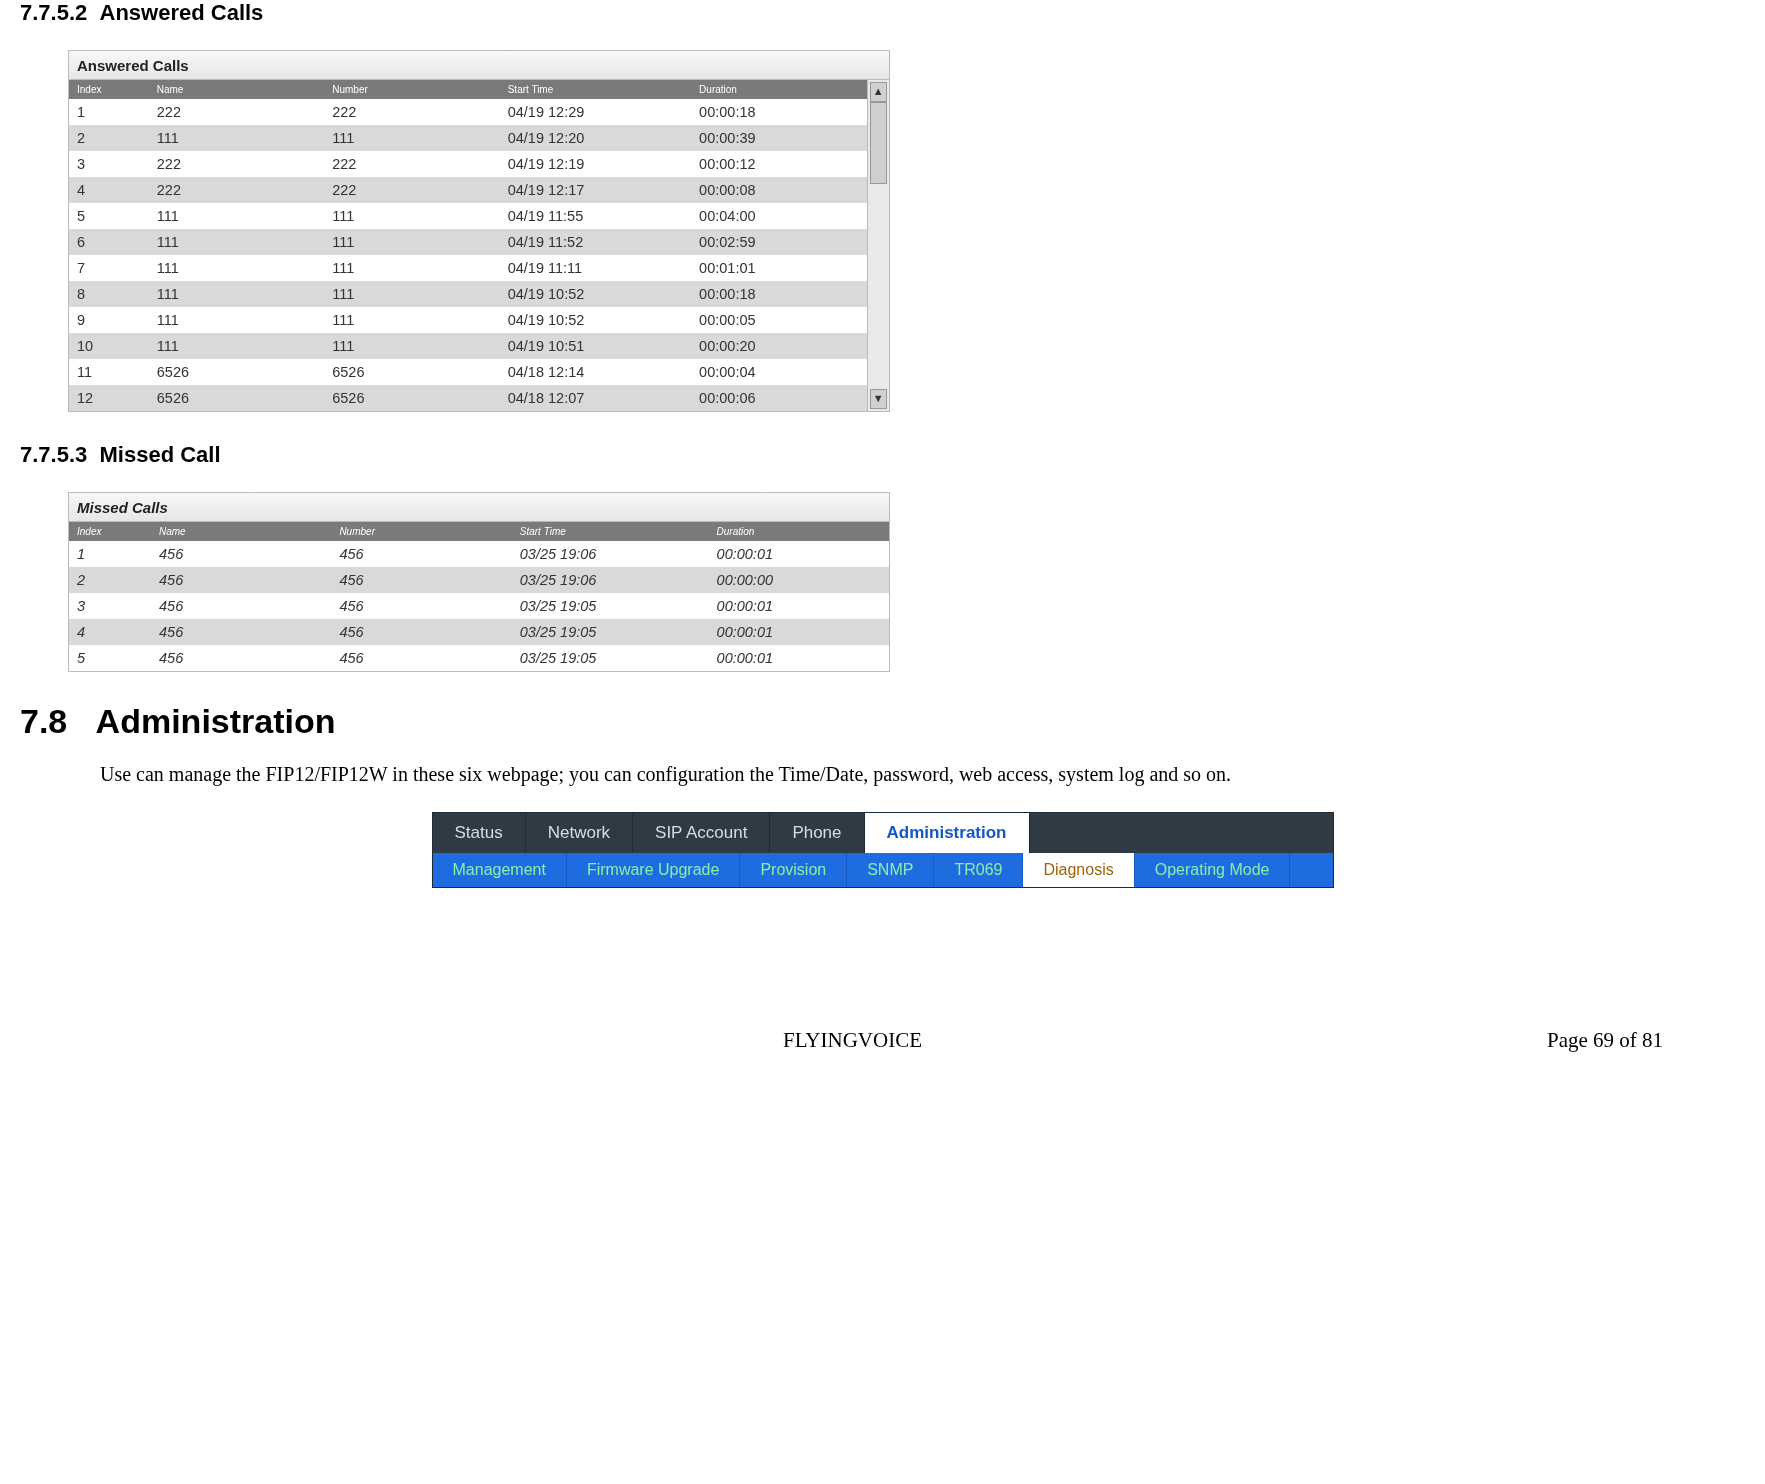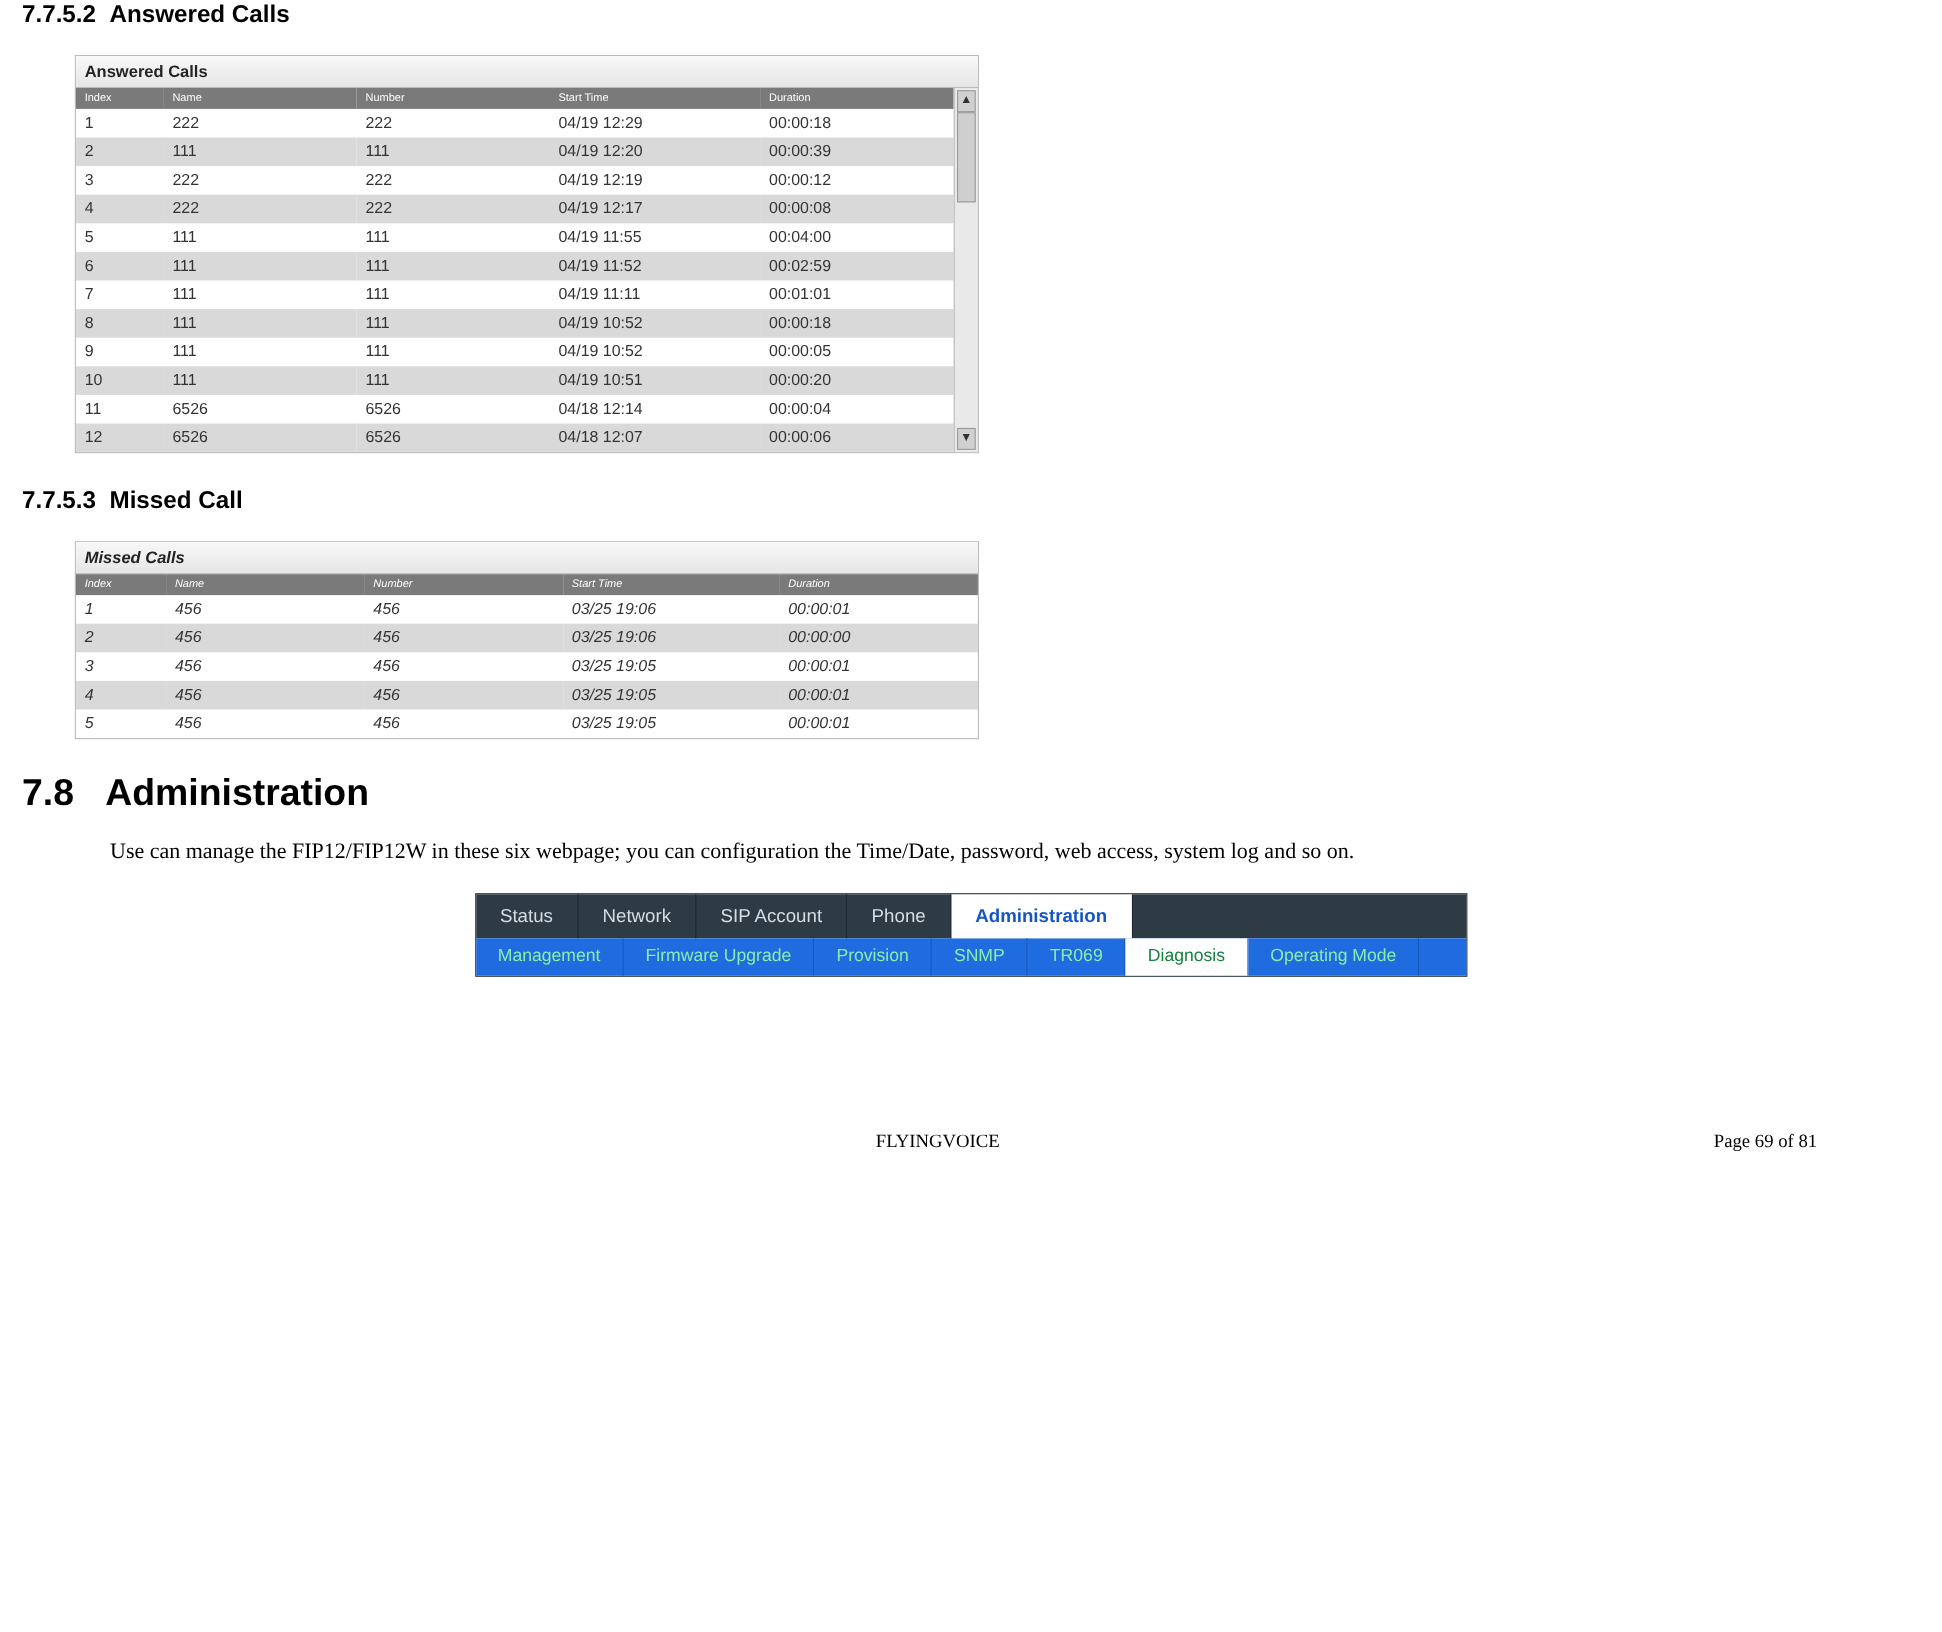--- a/index.html
+++ b/index.html
@@ -130,29 +130,29 @@
   }
   .sub-tabs .stab {
     padding:8px 20px;
     color:#86efac;
     font-size:16px;
     border-right:1px solid #185ac0;
     cursor:default;
   }
   .sub-tabs .stab.active {
     background:#fff;
-    color:#15803d;
+    color:#a16207;
   }
 
   .footer {
     margin-top:140px;
     display:flex;
     justify-content:space-between;
     font-family:"Times New Roman", serif;
-    font-size:17px;
+    font-size:21px;
     padding:0 10px;
   }
   .footer .left-spacer { width:200px; }
   .footer .center { flex:1; text-align:center; }
   .footer .right { width:260px; text-align:center; }
 </style>
 </head>
 <body>
 
 <div class="page">

